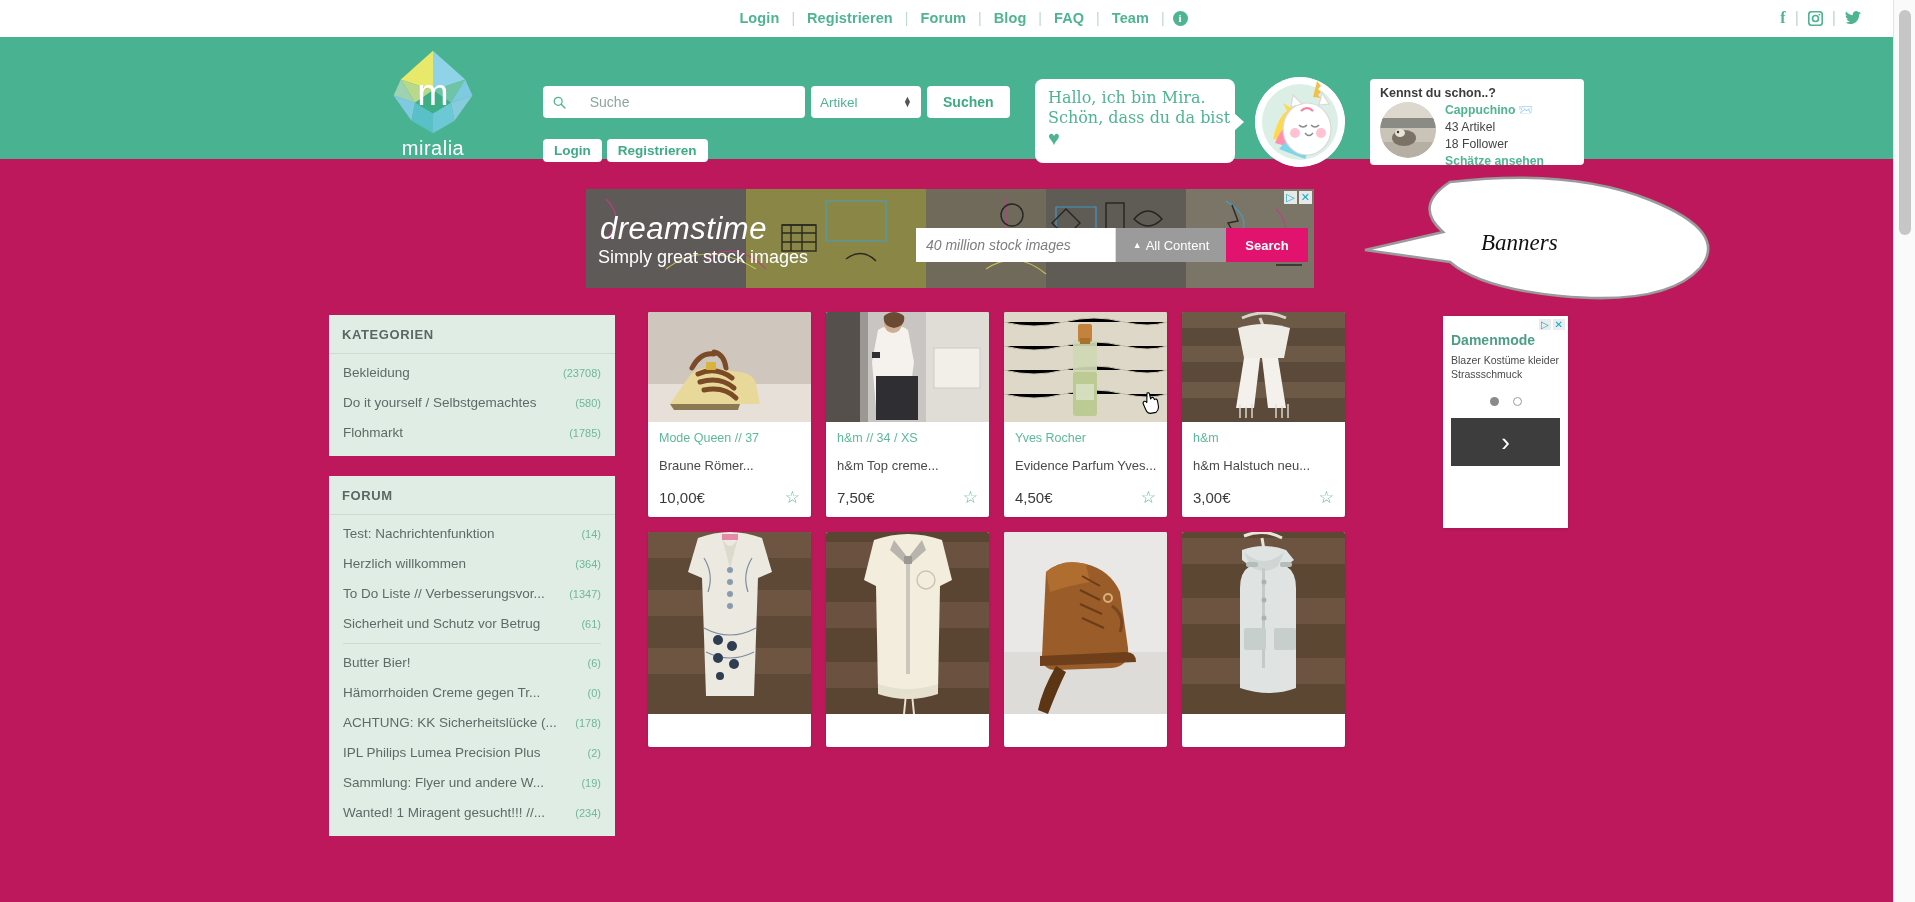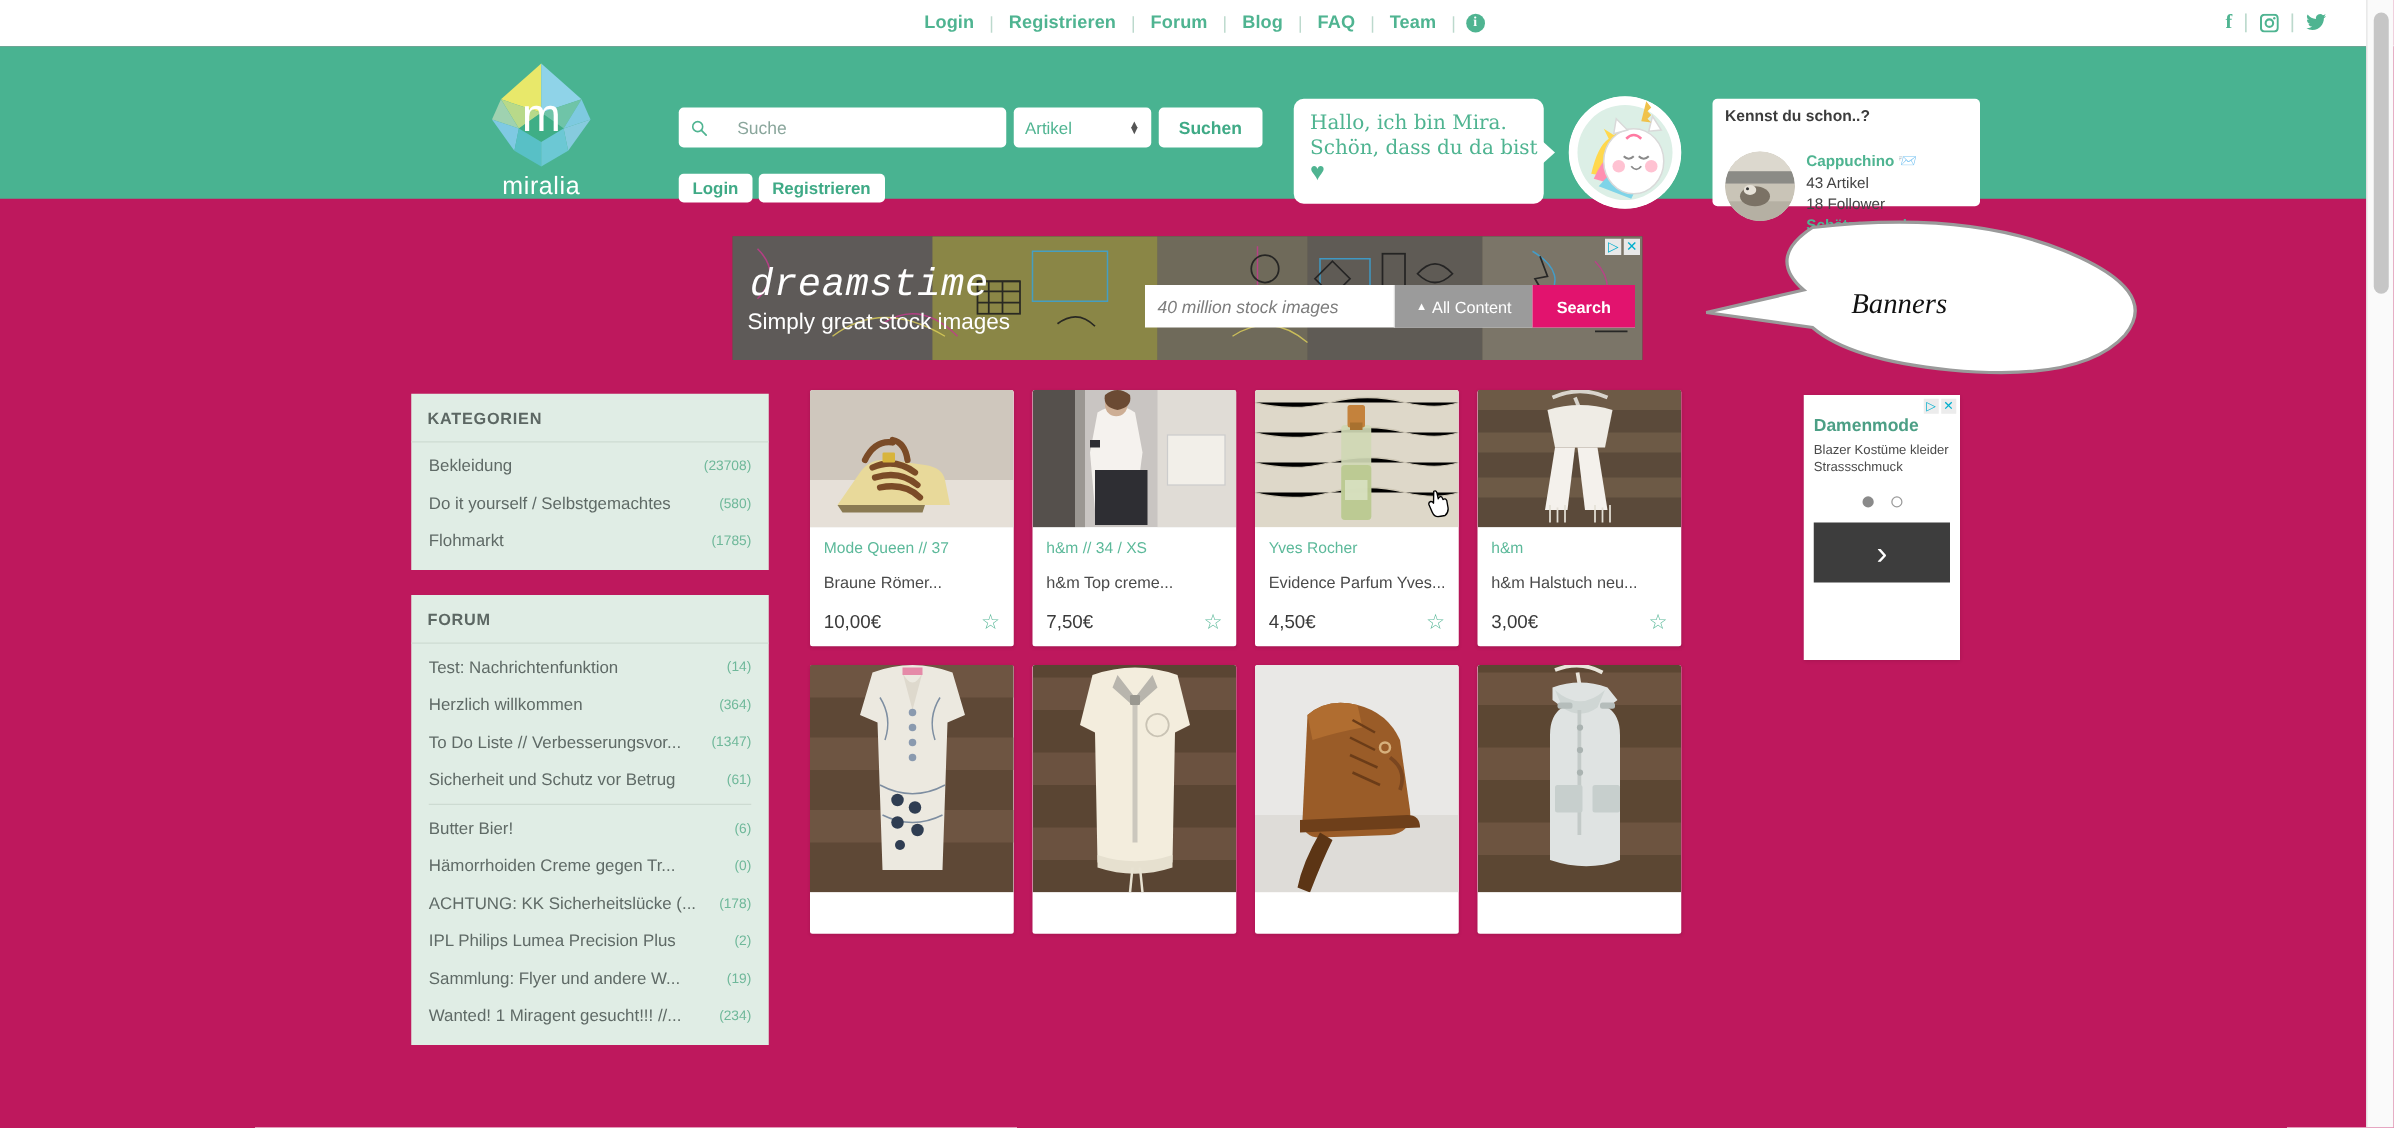--- a/index.html
+++ b/index.html
@@ -93,33 +93,33 @@
     position:absolute; left:1255px; top:40px; width:90px; height:90px;
     border-radius:50%; background:#fff; overflow:hidden;
   }
 
   
   .know-card {
     position:absolute; left:1370px; top:42px; width:214px; height:86px;
     background:#fff; border-radius:4px; padding:7px 10px;
   }
   .know-title { font-size:12.5px; font-weight:bold; color:#3c3c3c; }
-  .know-body { display:flex; gap:9px; margin-top:21px; }
+  .know-body { display:flex; gap:9px; margin-top:2px; }
   .know-av { width:56px; height:56px; border-radius:50%; overflow:hidden; flex:none; }
   .know-info { font-size:12.2px; line-height:17px; color:#444; }
   .know-info .name { color:#4fb491; font-weight:bold; }
   .know-info .link { color:#4fb491; font-weight:bold; }
 
   
   .banner {
     position:absolute; left:586px; top:189px; width:728px; height:99px;
     overflow:hidden; background:#5a5244;
   }
   .ds-title { position:absolute; left:14px; top:22px; color:#fff;
-    font-size:31px; font-style:italic; font-family:Liberation Mono, monospace; letter-spacing:.5px;}
+    font-size:31px; font-style:italic; font-family:Liberation Sans, sans-serif; letter-spacing:.5px;}
   .ds-sub { position:absolute; left:12px; top:58px; color:#fff; font-size:18px; }
   .ds-search { position:absolute; left:330px; top:39px; height:34px; display:flex; background:#fff; align-items:stretch; }
   .ds-inp { width:200px; display:flex; align-items:center; padding-left:10px;
     color:#7d7d7d; font-size:14px; font-style:italic; border-right:1px solid #ddd;}
   .ds-all { width:110px; display:flex; align-items:center; justify-content:center;
     background:#9b9b9b; color:#fff; font-size:13px; }
   .ds-btn { width:82px; display:flex; align-items:center; justify-content:center;
     background:#e2136e; color:#fff; font-size:13px; font-weight:bold; }
   .ad-badge { position:absolute; right:2px; top:2px; display:flex; gap:2px; }
   .ad-badge span { font-size:11px; color:#00aecd; background:#e8e8e8; padding:0 2px; }

